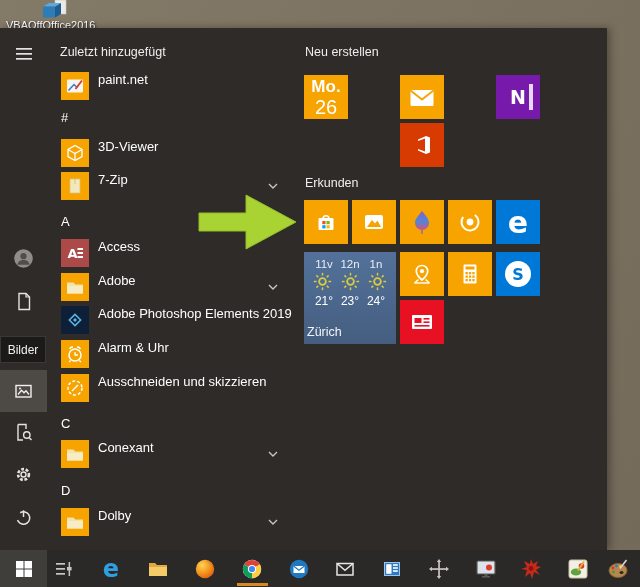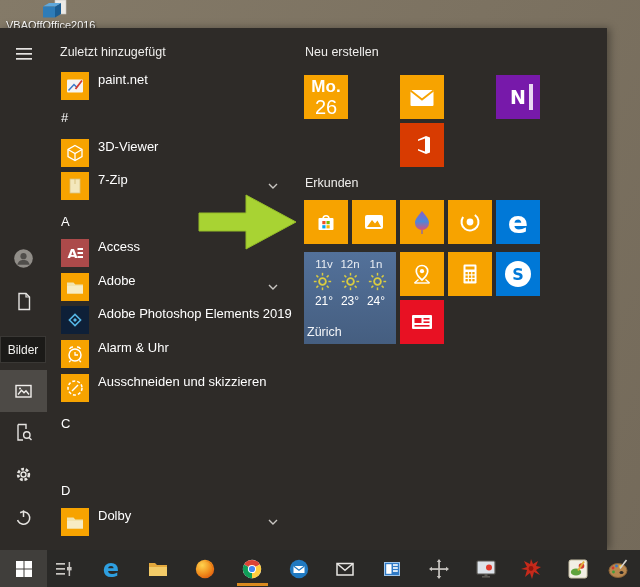--- a/index.html
+++ b/index.html
@@ -268,20 +268,34 @@
         <svg width="20" height="20" viewBox="0 0 20 20">
           <circle cx="10" cy="10" r="7" fill="none" stroke="#fff" stroke-width="1.5" stroke-dasharray="3 2"></circle>
           <line x1="7" y1="13" x2="13" y2="7" stroke="#fff" stroke-width="1.4"></line>
         </svg>
       </span>
       <span class="app-label">Ausschneiden und skizzieren</span>
     </div>
 
     <div class="app-sect" style="top:388px">C</div>
 
+    <div class="app-row" style="top:412px">
+      <span class="app-ico">
+        <svg width="20" height="20" viewBox="0 0 20 20">
+          <path d="M2 5.5 H8.5 L10.3 7.5 H18 V16.5 H2 Z" fill="#F2E3AC"></path>
+          <path d="M2 9 H18 V16.5 H2 Z" fill="#F7ECC3"></path>
+        </svg>
+      </span>
+      <span class="app-label">Conexant</span>
+      <span class="chev">
+        <svg width="12" height="12" viewBox="0 0 12 12">
+            <polyline points="2,4 6,8 10,4" fill="none" stroke="#C9C6C2" stroke-width="1.4"></polyline>
+          </svg>
+      </span>
+    </div>
 
     <div class="app-sect" style="top:455px">D</div>
 
     <div class="app-row" style="top:480px">
       <span class="app-ico">
         <svg width="20" height="20" viewBox="0 0 20 20">
           <path d="M2 5.5 H8.5 L10.3 7.5 H18 V16.5 H2 Z" fill="#F2E3AC"></path>
           <path d="M2 9 H18 V16.5 H2 Z" fill="#F7ECC3"></path>
         </svg>
       </span>

